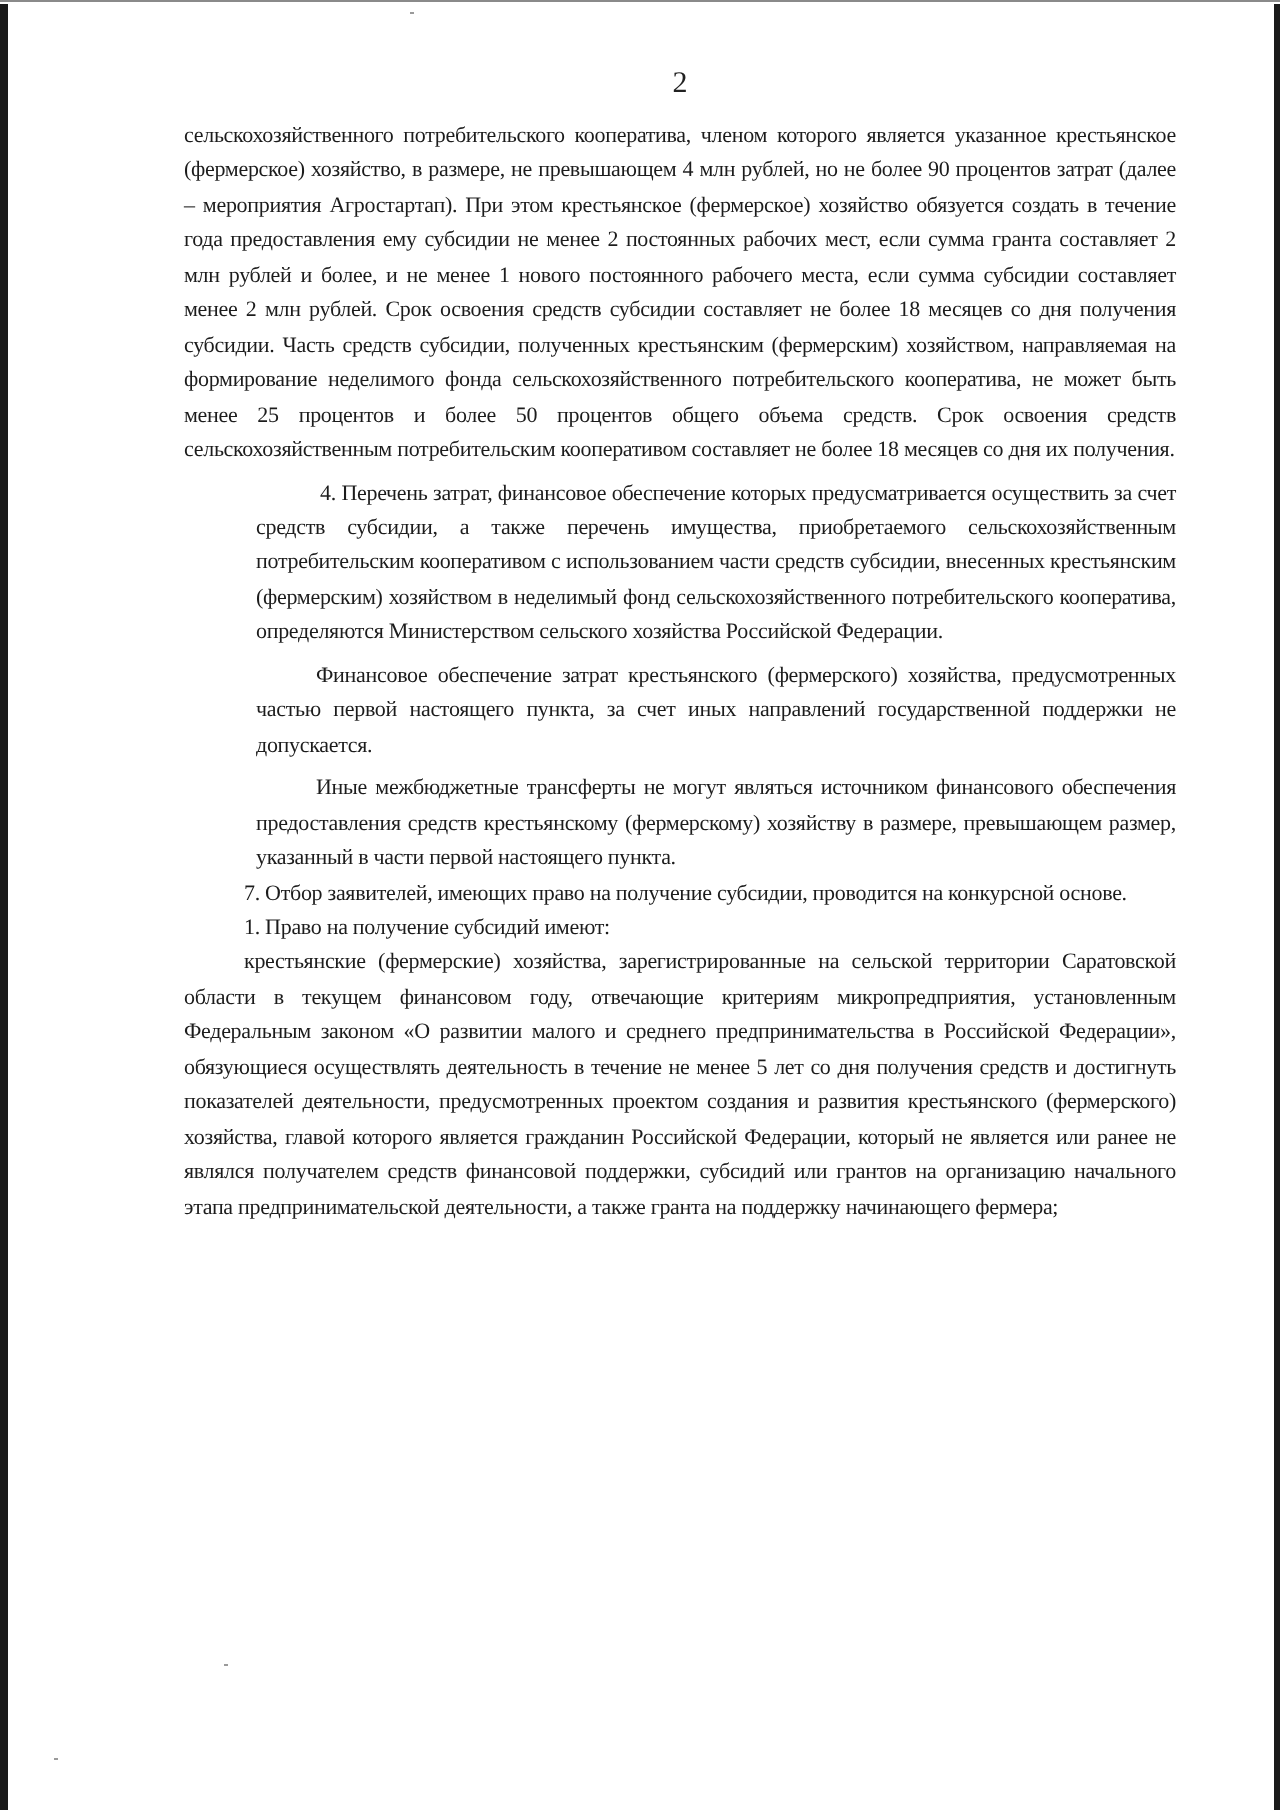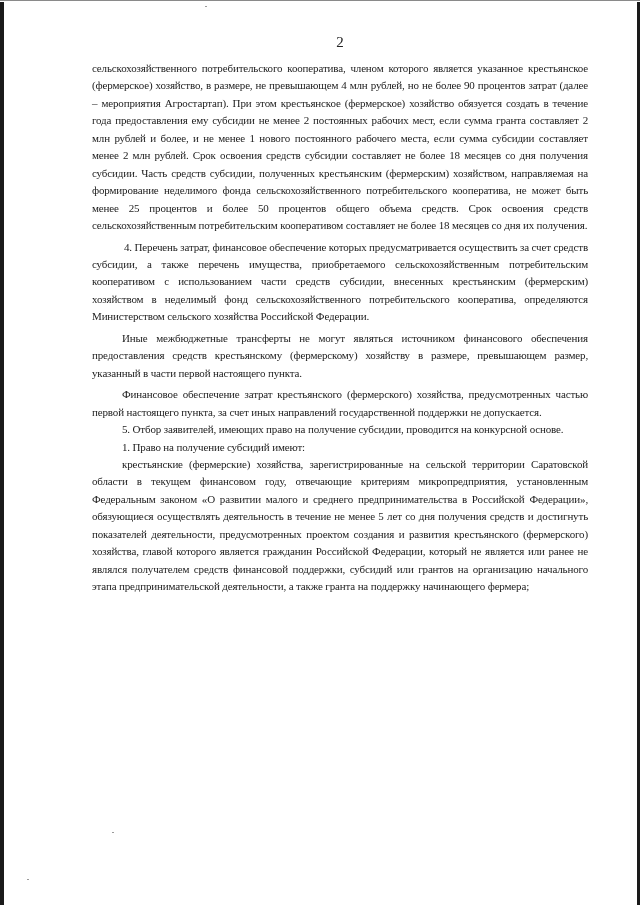--- a/index.html
+++ b/index.html
@@ -55,20 +55,21 @@
       text-align: justify;
       letter-spacing: -0.15px;
     }
     .body-text p {
       margin: 0;
       text-align: justify;
       text-align-last: left;
     }
     .body-text p.gap {
       margin-top: 4px;
+      margin-left: 36px;
     }
     .body-text p.indent {
       text-indent: 30px;
     }
     .body-text p.indent-num {
       text-indent: 32px;
     }
     .speck {
       position: absolute;
       background: #9a9a9a;
@@ -80,23 +81,23 @@
 
 <div class="page">
   <div class="edge-left"></div>
   <div class="edge-right"></div>
 
   <div class="page-number">2</div>
 
   <div class="body-text">
     <p>сельскохозяйственного потребительского кооператива, членом которого является указанное крестьянское (фермерское) хозяйство, в размере, не превышающем 4 млн рублей, но не более 90 процентов затрат (далее – мероприятия Агростартап). При этом крестьянское (фермерское) хозяйство обязуется создать в течение года предоставления ему субсидии не менее 2 постоянных рабочих мест, если сумма гранта составляет 2 млн рублей и более, и не менее 1 нового постоянного рабочего места, если сумма субсидии составляет менее 2 млн рублей. Срок освоения средств субсидии составляет не более 18 месяцев со дня получения субсидии. Часть средств субсидии, полученных крестьянским (фермерским) хозяйством, направляемая на формирование неделимого фонда сельскохозяйственного потребительского кооператива, не может быть менее 25 процентов и более 50 процентов общего объема средств. Срок освоения средств сельскохозяйственным потребительским кооперативом составляет не более 18 месяцев со дня их получения.</p>
     <p class="gap indent-num">4. Перечень затрат, финансовое обеспечение которых предусматривается осуществить за счет средств субсидии, а также перечень имущества, приобретаемого сельскохозяйственным потребительским кооперативом с использованием части средств субсидии, внесенных крестьянским (фермерским) хозяйством в неделимый фонд сельскохозяйственного потребительского кооператива, определяются Министерством сельского хозяйства Российской Федерации.</p>
+    <p class="gap indent">Финансовое обеспечение затрат крестьянского (фермерского) хозяйства, предусмотренных частью первой настоящего пункта, за счет иных направлений государственной поддержки не допускается.</p>
     <p class="gap indent">Иные межбюджетные трансферты не могут являться источником финансового обеспечения предоставления средств крестьянскому (фермерскому) хозяйству в размере, превышающем размер, указанный в части первой настоящего пункта.</p>
-    <p class="gap indent">Финансовое обеспечение затрат крестьянского (фермерского) хозяйства, предусмотренных частью первой настоящего пункта, за счет иных направлений государственной поддержки не допускается.</p>
-    <p class="indent">5. Отбор заявителей, имеющих право на получение субсидии, проводится на конкурсной основе.</p>
+    <p class="indent">7. Отбор заявителей, имеющих право на получение субсидии, проводится на конкурсной основе.</p>
     <p class="indent">1. Право на получение субсидий имеют:</p>
     <p class="indent">крестьянские (фермерские) хозяйства, зарегистрированные на сельской территории Саратовской области в текущем финансовом году, отвечающие критериям микропредприятия, установленным Федеральным законом «О развитии малого и среднего предпринимательства в Российской Федерации», обязующиеся осуществлять деятельность в течение не менее 5 лет со дня получения средств и достигнуть показателей деятельности, предусмотренных проектом создания и развития крестьянского (фермерского) хозяйства, главой которого является гражданин Российской Федерации, который не является или ранее не являлся получателем средств финансовой поддержки, субсидий или грантов на организацию начального этапа предпринимательской деятельности, а также гранта на поддержку начинающего фермера;</p>
   </div>
 
   <div class="speck" style="left:205px; top:5px;"></div>
   <div class="speck" style="left:112px; top:831px;"></div>
   <div class="speck" style="left:27px; top:878px;"></div>
 </div>
 
 </body></html>

